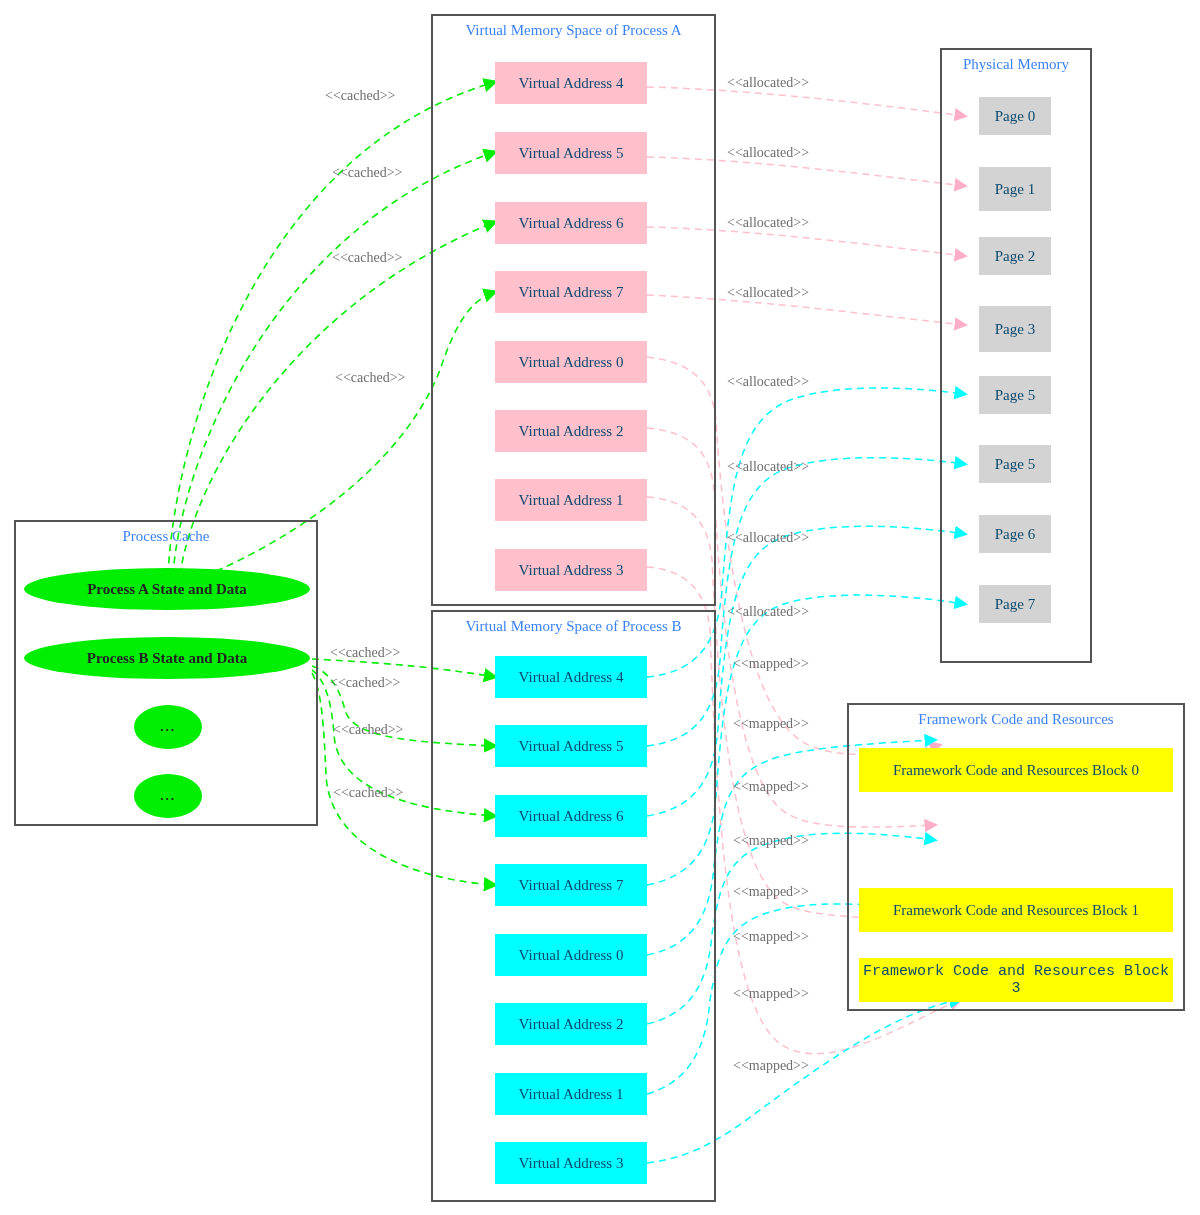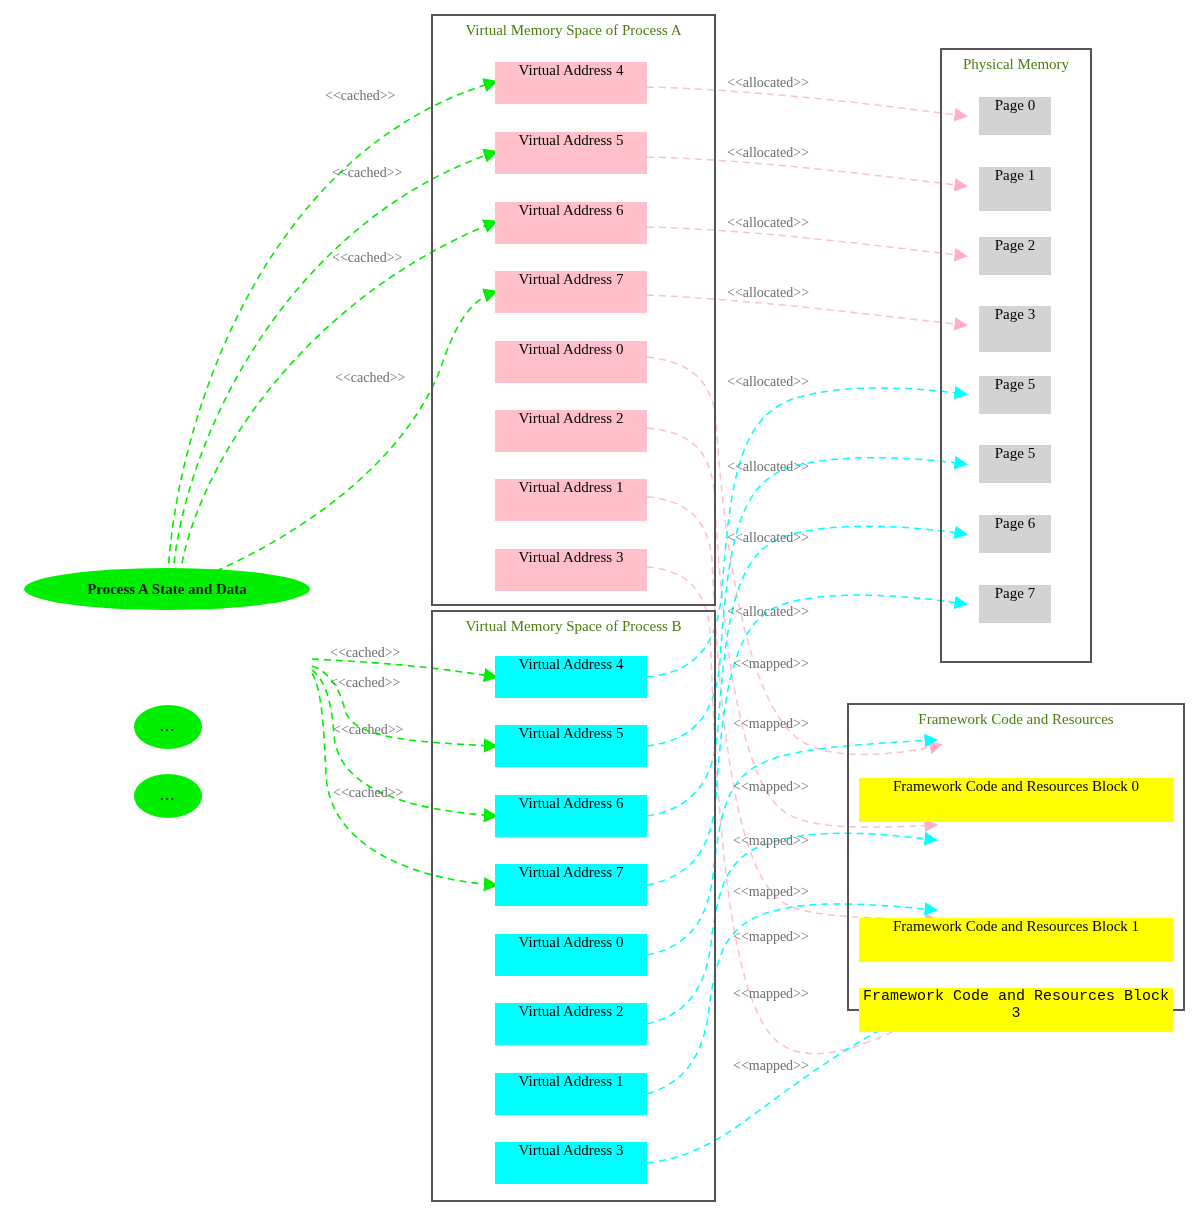--- a/index.html
+++ b/index.html
@@ -1,27 +1,27 @@
 <!DOCTYPE html>
 <html><head>
 <meta charset="utf-8">
 <title>Virtual Memory Diagram</title>
 <style>
   html,body{margin:0;padding:0;background:#ffffff;}
   body{font-family:"Liberation Serif","DejaVu Serif",serif;}
   #stage{position:relative;width:1200px;height:1215px;overflow:hidden;background:#fff;}
   svg#edges{position:absolute;left:0;top:0;width:1200px;height:1215px;pointer-events:none;}
   .container{position:absolute;border:2px solid #555555;background:transparent;box-sizing:border-box;}
-  .container-title{position:absolute;left:0;right:0;top:6px;text-align:center;font-size:15px;color:#4d7c0f;}
-  .mbox{position:absolute;box-sizing:border-box;display:flex;align-items:flex-start;justify-content:center;
-        font-size:15px;color:#000000;text-align:center;}
+  .container-title{position:absolute;left:0;right:0;top:6px;text-align:center;font-size:15px;color:#3b82f6;}
+  .mbox{position:absolute;box-sizing:border-box;display:flex;align-items:center;justify-content:center;
+        font-size:15px;color:#0c4a6e;text-align:center;}
   .pink{background:#ffc0cb;}
   .cyan{background:#00ffff;}
   .gray{background:#d3d3d3;}
-  .yellow{background:#ffff00;margin-top:30px;}
+  .yellow{background:#ffff00;}
   .ell{position:absolute;background:#00ee00;border-radius:50%;display:flex;align-items:center;
        justify-content:center;font-size:15px;color:#222222;text-align:center;font-weight:bold;}
   .edge-label{position:absolute;font-size:14px;color:#6e6e6e;white-space:nowrap;}
   .dots{letter-spacing:2px;font-size:13px;color:#1c1c1c;}
 </style>
 </head>
 <body>
 
 <div id="stage">
 
@@ -68,22 +68,28 @@
       <path d="M647,746 C698,740 716,710 720,660 C728,545 738,485 788,468 C838,452 920,458 965,464"></path>
       <path d="M647,816 C696,808 714,778 718,728 C726,615 736,552 786,536 C836,520 920,527 965,534"></path>
       <path d="M647,885 C694,876 712,846 716,796 C724,684 734,620 784,604 C834,588 920,597 965,604"></path>
       <path d="M647,955 C692,946 710,916 714,866 C722,800 730,770 782,756 C812,748 858,744 935,740"></path>
       <path d="M647,1024 C690,1014 708,984 712,934 C720,882 728,852 780,840 C810,832 858,830 935,840"></path>
       <path d="M647,1094 C688,1082 706,1050 710,1000 C718,952 726,922 778,910 C808,902 858,902 935,910"></path>
       <path d="M647,1163 C690,1158 720,1140 760,1110 C830,1058 900,1010 960,1000"></path>
     </g>
   </svg>
 
+  <div class="container" style="left:14px;top:520px;width:304px;height:306px;">
+    <div class="container-title">Process Cache</div>
+  </div>
   <div class="ell" style="left:24px;top:568px;width:286px;height:42px;">
     <span>Process A State and Data</span>
+  </div>
+  <div class="ell" style="left:24px;top:637px;width:286px;height:42px;">
+    <span>Process B State and Data</span>
   </div>
   <div class="ell" style="left:134px;top:705px;width:68px;height:44px;">
     <span class="dots">...</span>
   </div>
   <div class="ell" style="left:134px;top:774px;width:68px;height:44px;">
     <span class="dots">...</span>
   </div>
 
   <div class="container" style="left:431px;top:14px;width:285px;height:592px;">
     <div class="container-title">Virtual Memory Space of Process A</div>

